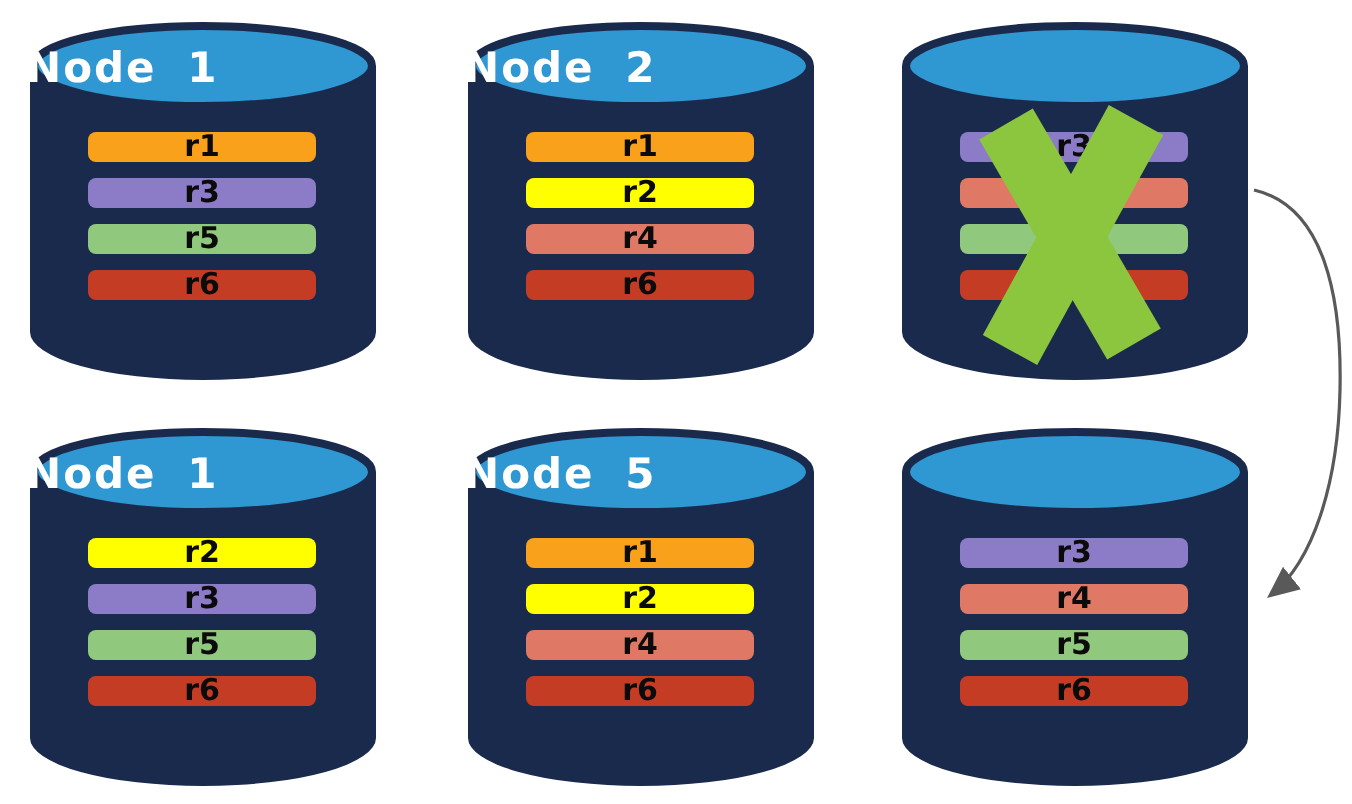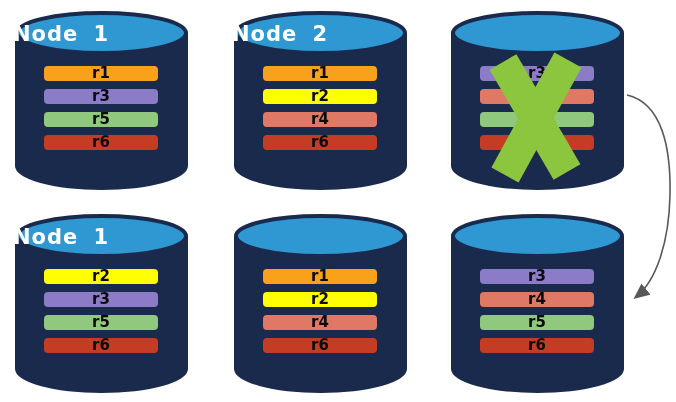--- a/index.html
+++ b/index.html
@@ -106,20 +106,21 @@
       <div class="shard" style="background: rgb(144, 200, 125);"><span>r5</span></div>
       <div class="shard" style="background: rgb(197, 60, 37);"><span>r6</span></div>
     </div>
   </div>
 
   <div class="node" style="left:232px;top:212px;">
     <svg class="cyl" width="177" height="184" viewBox="0 0 177 184">
       <path d="M2,24 L2,157 A86.5,24 0 0 0 175,157 L175,24 Z" fill="#1A2A4D"></path>
       <ellipse cx="88.5" cy="24" rx="84.5" ry="20" stroke-width="4" fill="#2F97D1" stroke="#1A2A4D"></ellipse>
     </svg>
+    <div class="node-title">Node 5</div>
     <div class="shards">
       <div class="shard" style="background: rgb(249, 161, 27);"><span>r1</span></div>
       <div class="shard" style="background: rgb(255, 255, 0);"><span>r2</span></div>
       <div class="shard" style="background: rgb(223, 121, 101);"><span>r4</span></div>
       <div class="shard" style="background: rgb(197, 60, 37);"><span>r6</span></div>
     </div>
   </div>
 
   <div class="node" style="left:449px;top:212px;">
     <svg class="cyl" width="177" height="184" viewBox="0 0 177 184">

